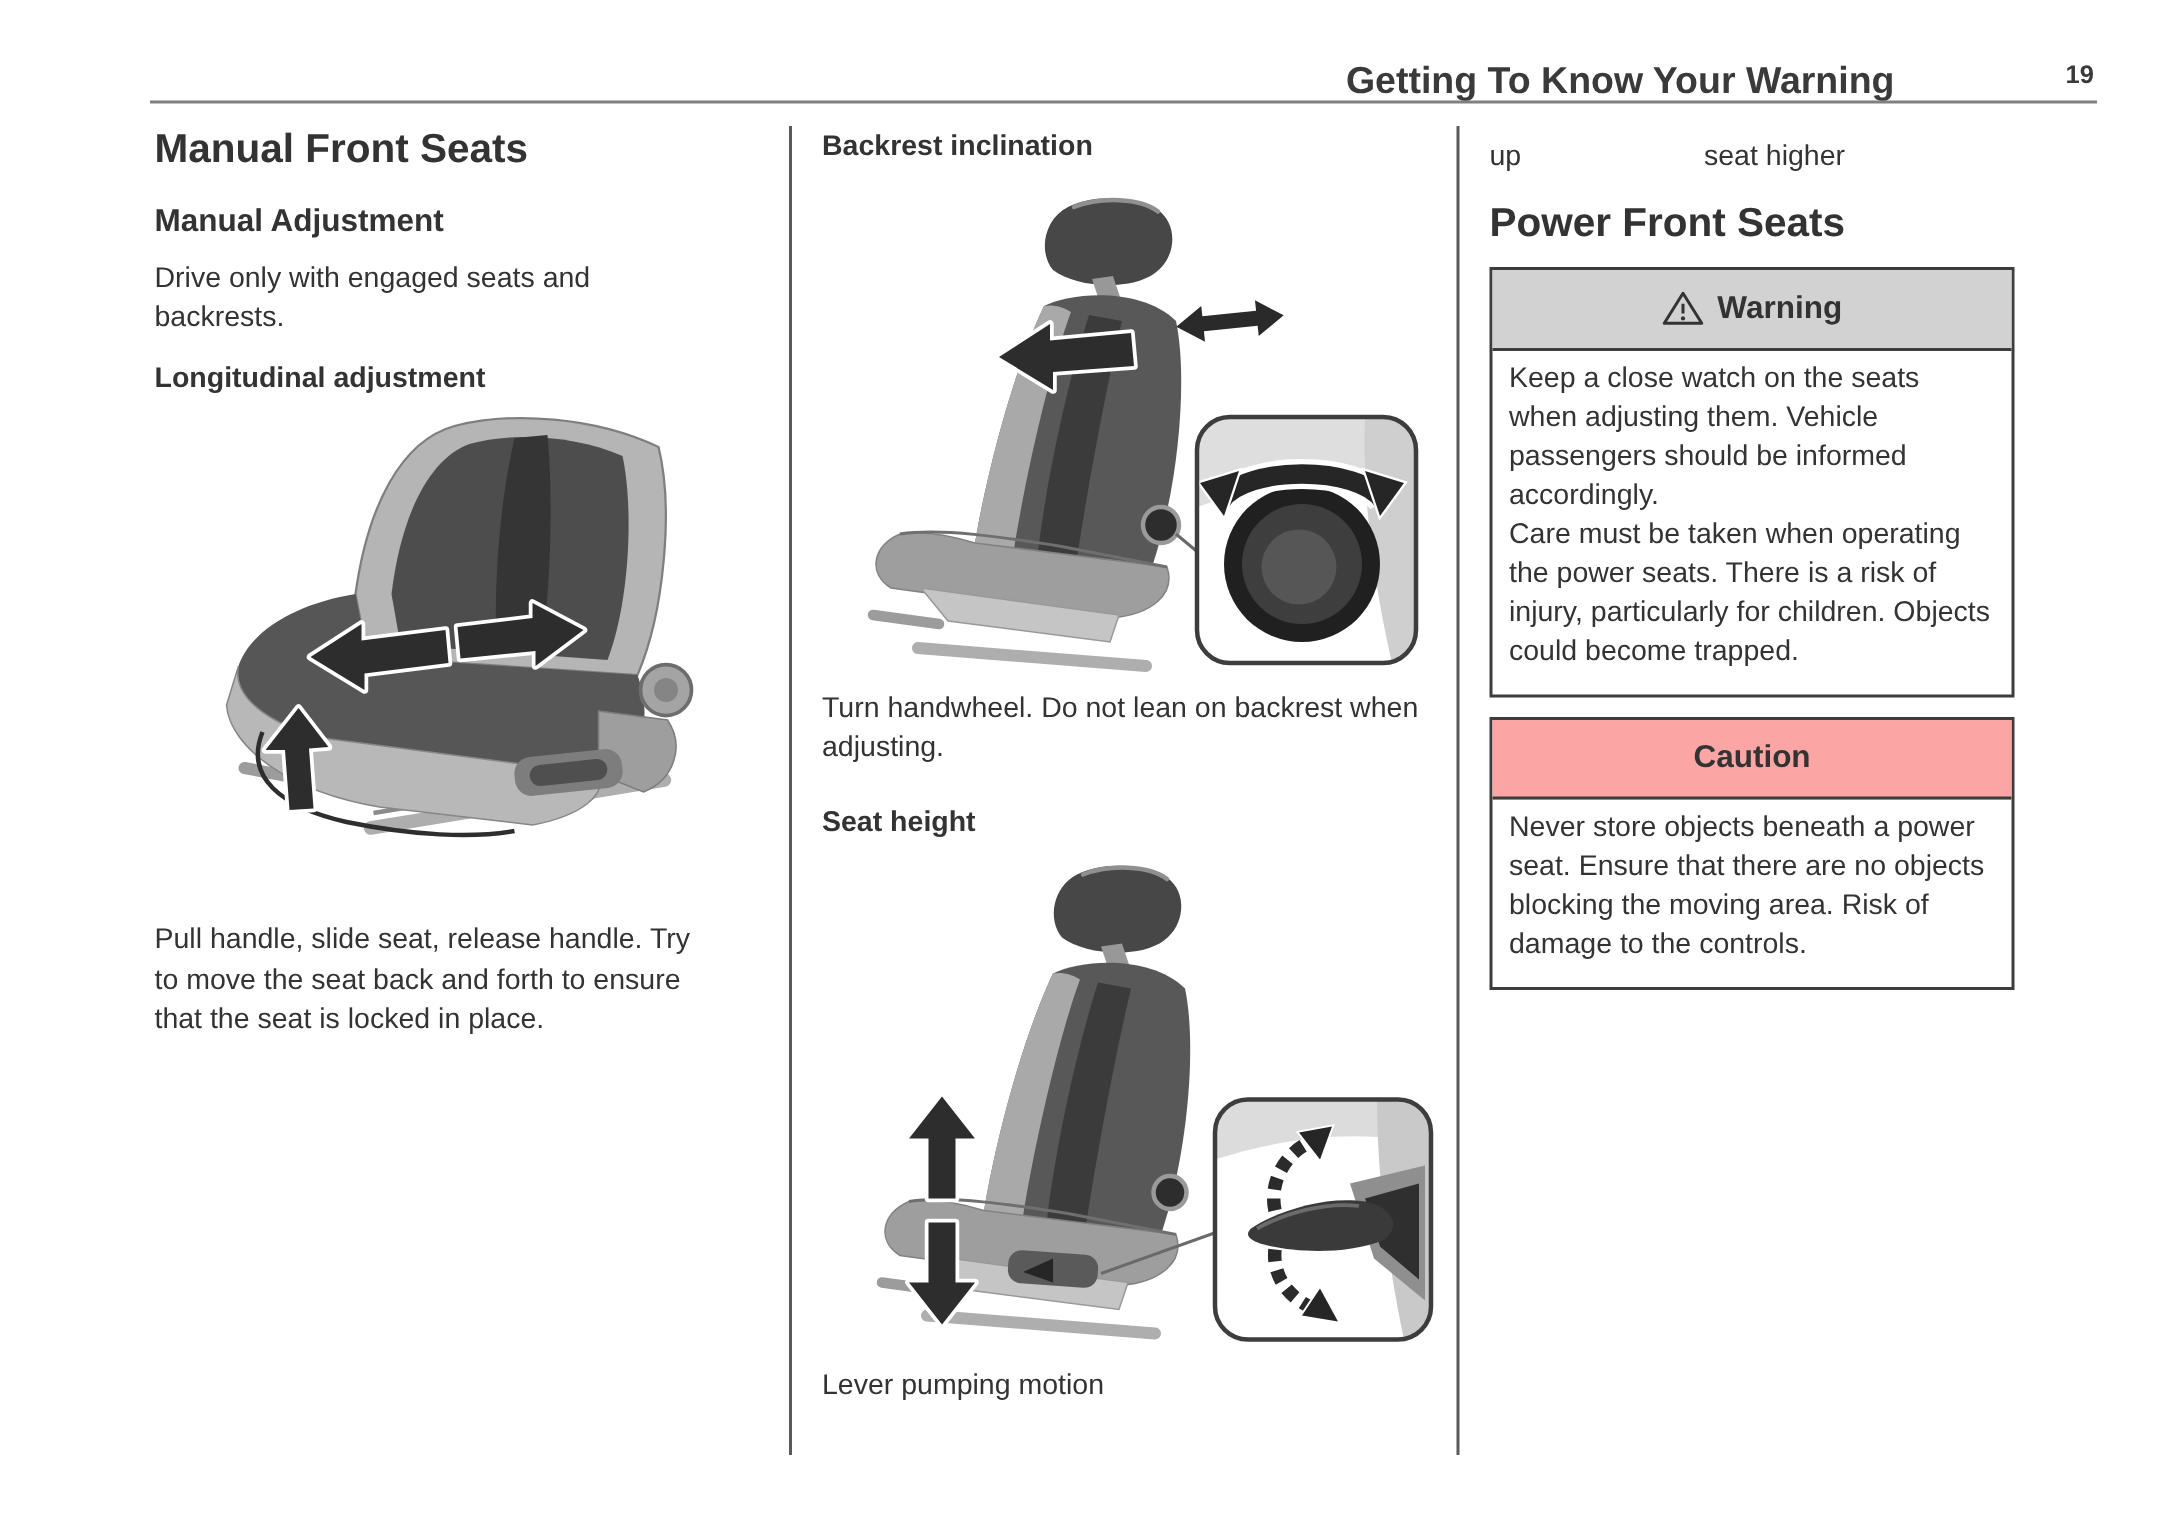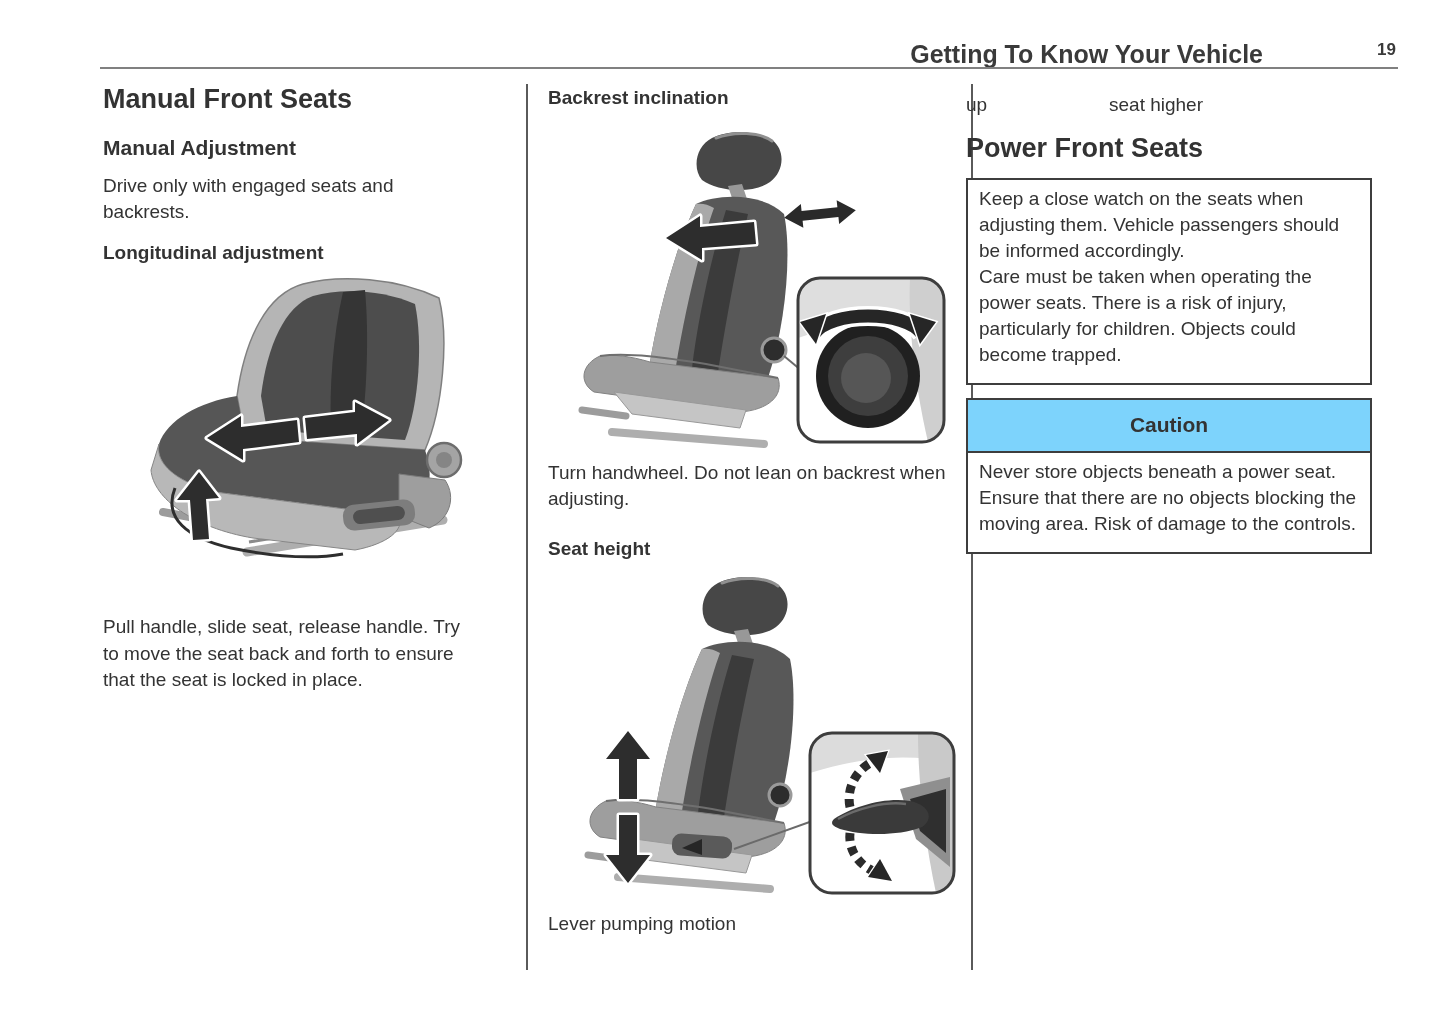--- a/index.html
+++ b/index.html
@@ -27,21 +27,21 @@
     width: 1298px; height: 2px; background: #808080;
   }
   .vrule { position: absolute; top: 84px; height: 886px; width: 2px; background: #5a5a5a; }
   .vrule-1 { left: 526px; }
   .vrule-2 { left: 971px; }
 
   
   .col { position: absolute; top: 84px; }
   .col-left  { left: 103px; width: 378px; }
   .col-mid   { left: 548px; width: 404px; }
-  .col-right { left: 966px; width: 406px; }
+  .col-right { left: 993px; width: 350px; }
 
   h1.sec { font-size: 27px; font-weight: bold; color: #333; line-height: 1.12; }
   h2.sub { font-size: 21px; font-weight: bold; margin-top: 22px; }
   h3.minor { font-size: 19px; font-weight: bold; line-height: 1.2; }
   p.body { font-size: 19px; line-height: 1.38; color: #333; }
 
   .col-left p.note { margin-top: 13px; }
   .col-left h3.minor { margin-top: 16px; }
   .col-left .figure { margin-top: 12px; height: 296px; }
   .col-left .fig-a { margin-left: 44px; }
@@ -62,30 +62,30 @@
   .col-right h1.sec { margin-top: 9px; }
 
   .notice-box { border: 2px solid #3d3d3d; margin-top: 15px; background: #fff; }
   .notice-head {
     text-align: center; font-size: 21px; font-weight: bold;
     padding: 13px 0 14px 0; border-bottom: 2px solid #3d3d3d;
     display: flex; align-items: center; justify-content: center; gap: 9px;
   }
   .warn .notice-head { background: #d2d2d2; }
   .caution { margin-top: 13px; }
-  .caution .notice-head { background: #7dd3fc; }
+  .caution .notice-head { background: #fca5a5; }
   .notice-body { padding: 6px 11px 15px 11px; font-size: 19px; line-height: 1.37; }
   .warn-icon { display: inline-block; }
 </style>
 </head>
 <body>
 
 <div class="page">
 
-  <div class="hdr-title">Getting To Know Your Vehicle</div>
+  <div class="hdr-title">Getting To Know Your Warning</div>
   <div class="hdr-page">19</div>
   <div class="hrule"></div>
   <div class="vrule vrule-1"></div>
   <div class="vrule vrule-2"></div>
 
   <section class="col col-left">
     <h1 class="sec">Manual Front Seats</h1>
     <h2 class="sub">Manual Adjustment</h2>
     <p class="body note">Drive only with engaged seats and backrests.</p>
     <h3 class="minor">Longitudinal adjustment</h3>
@@ -215,20 +215,28 @@
     <div class="def-table">
       <div class="def-row">
         <span class="def-term">up</span>
         <span class="def-desc">seat higher</span>
       </div>
     </div>
 
     <h1 class="sec">Power Front Seats</h1>
 
     <div class="notice-box warn">
+      <div class="notice-head">
+        <svg class="warn-icon" width="28" height="25" viewBox="0 0 28 25">
+          <path d="M14 2.5 L26.5 22.5 L1.5 22.5 Z" fill="none" stroke="#333333" stroke-width="2" stroke-linejoin="round"></path>
+          <line x1="14" y1="9.5" x2="14" y2="16" stroke="#333333" stroke-width="2"></line>
+          <circle cx="14" cy="19.3" r="1.4" fill="#333333"></circle>
+        </svg>
+        <span>Warning</span>
+      </div>
       <div class="notice-body">
         <div>Keep a close watch on the seats when adjusting them. Vehicle passengers should be informed accordingly.</div>
         <div>Care must be taken when operating the power seats. There is a risk of injury, particularly for children. Objects could become trapped.</div>
       </div>
     </div>
 
     <div class="notice-box caution">
       <div class="notice-head">
         <span>Caution</span>
       </div>

